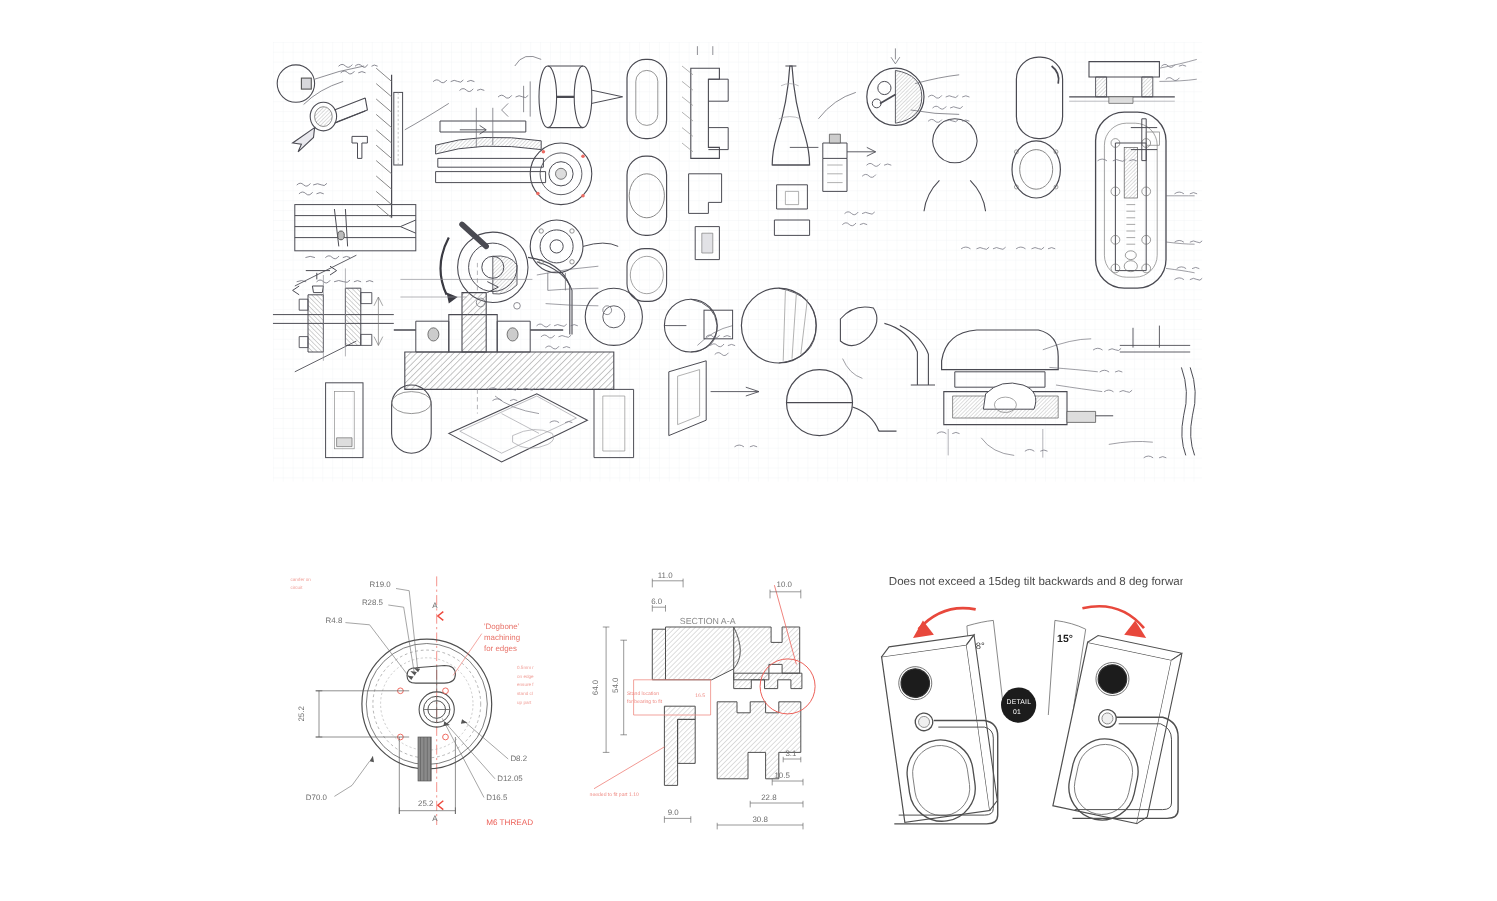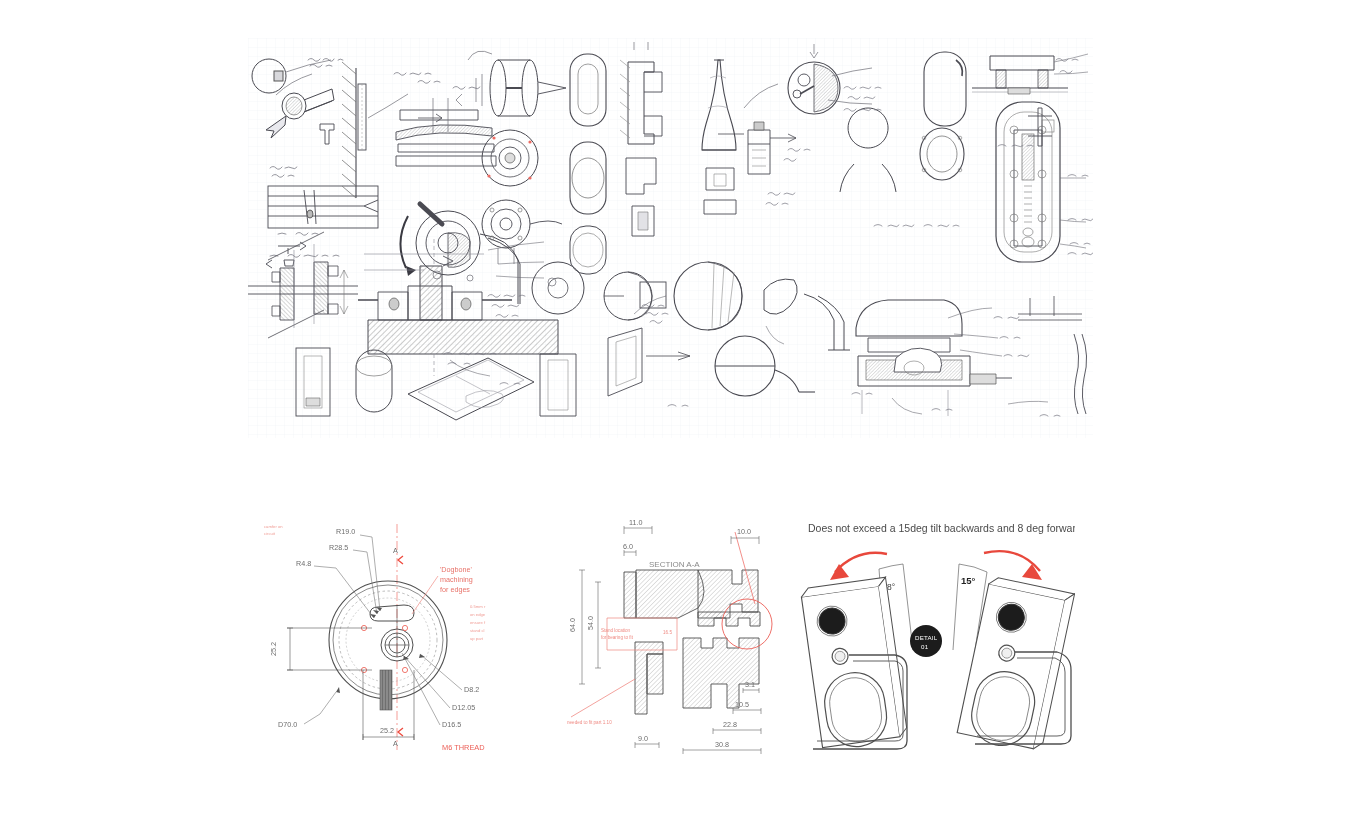--- a/index.html
+++ b/index.html
@@ -15,21 +15,21 @@
   
   #sketch-panel {
     position: absolute; left: 248px; top: 38px;
     width: 845px; height: 400px;
   }
   #sketch-panel svg { display: block; }
 
   
   .draw-panel { position: absolute; }
   #draw-plan   { left: 262px; top: 512px; width: 270px; height: 250px; }
-  #draw-section{ left: 567px; top: 512px; width: 240px; height: 250px; }
+  #draw-section{ left: 536px; top: 512px; width: 240px; height: 250px; }
   #draw-tilt   { left: 795px; top: 512px; width: 280px; height: 255px; }
   .draw-panel svg { display: block; }
 
   .ttl { font-size: 7.2px; fill: #6d6d6d; font-family: "Liberation Sans", sans-serif; }
   .ttl-red { font-size: 7.2px; fill: #e8736a; font-family: "Liberation Sans", sans-serif; }
   .ttl-red-b { font-size: 7.4px; fill: #ec5f57; font-family: "Liberation Sans", sans-serif; }
   .ttl-tiny { font-size: 4.6px; fill: #ef8b84; font-family: "Liberation Sans", sans-serif; }
   .ttl-tiny2 { font-size: 4.2px; fill: #f09c95; font-family: "Liberation Sans", sans-serif; }
   .ttl-sec { font-size: 8px; fill: #8a8a8a; font-family: "Liberation Sans", sans-serif; }
   .hdr { font-size: 10.5px; fill: #4a4a4a; font-family: "Liberation Sans", sans-serif; }

